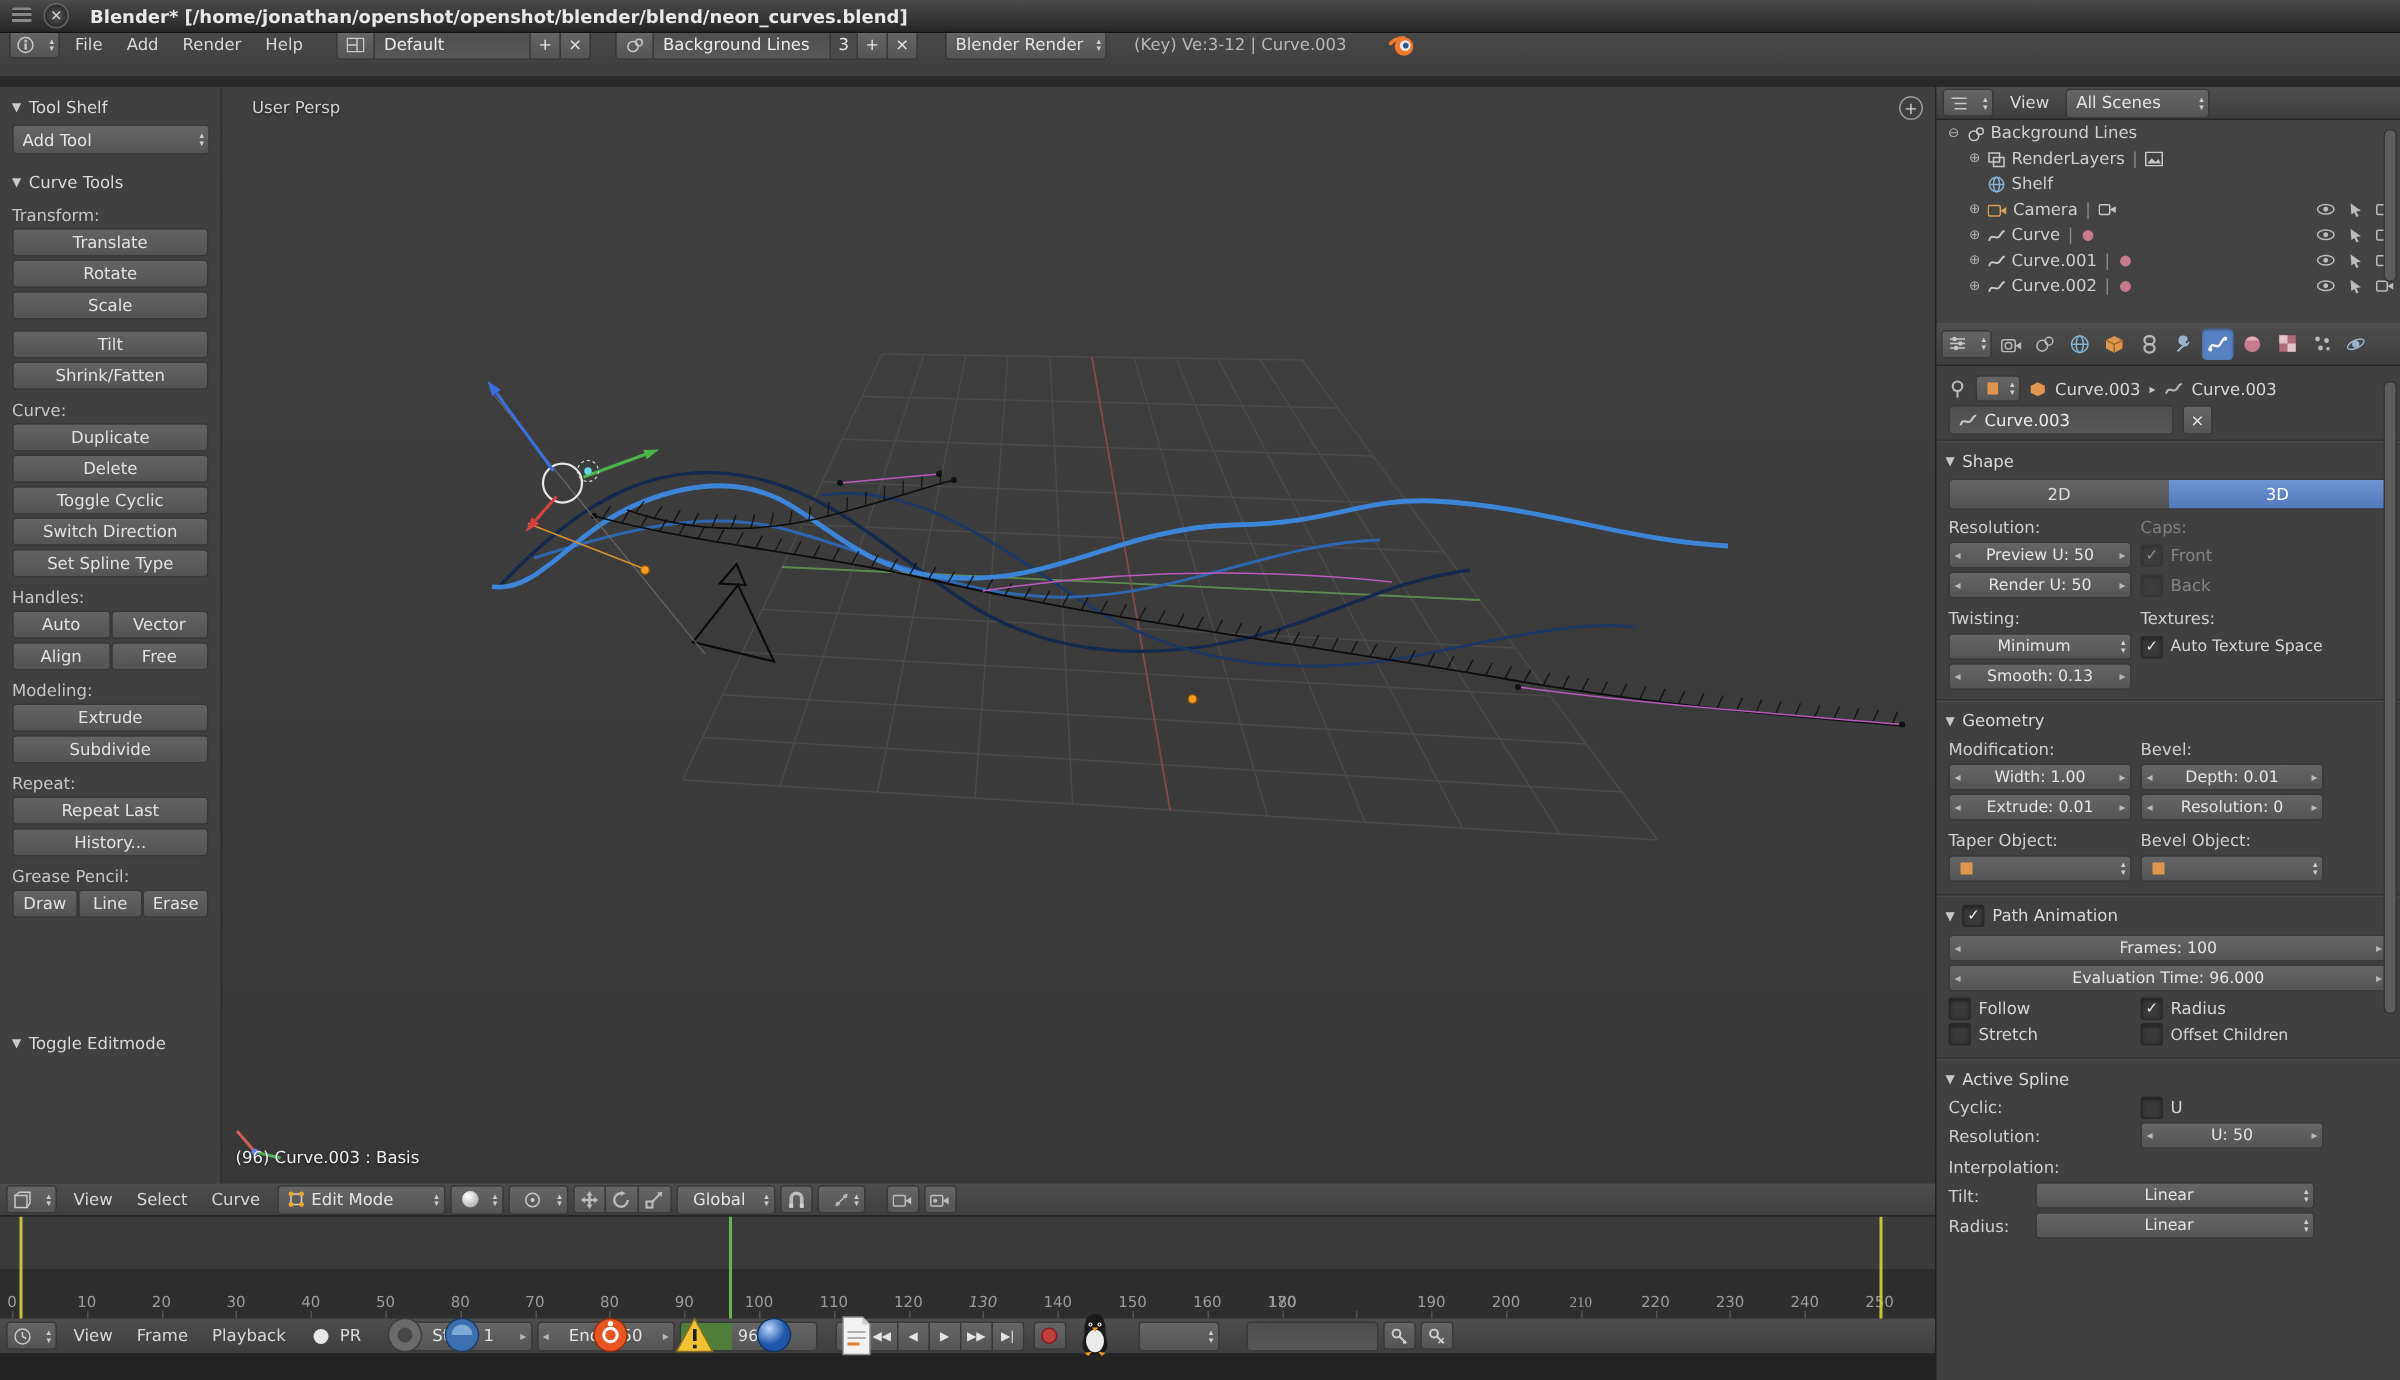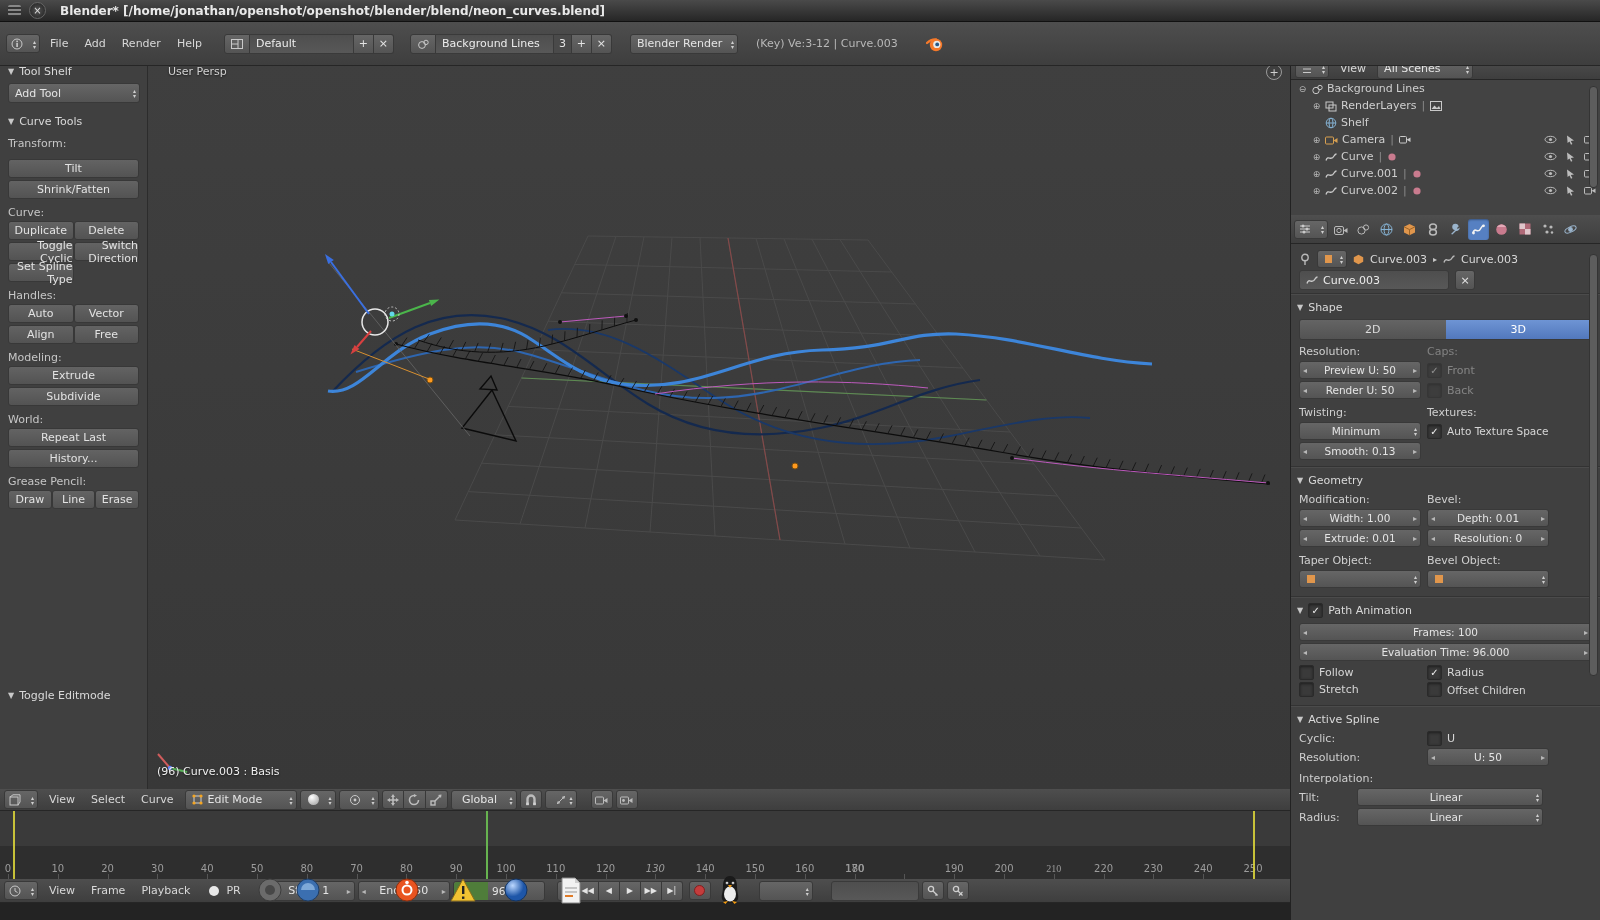--- a/index.html
+++ b/index.html
@@ -33,21 +33,21 @@
   .chk{display:inline-flex;align-items:center;gap:5px;color:#d6d6d6}
   .box{width:13px;height:13px;background:#3a3a3a;border:1px solid #2a2a2a;border-radius:2px;box-shadow:inset 0 1px 3px rgba(0,0,0,.5);
        display:inline-flex;align-items:center;justify-content:center;font-size:10px;color:#f0f0f0;flex:none}
   .box .ck{visibility:hidden}
   .on .box .ck{visibility:visible}
   .dim{opacity:.45}
   .phdr{height:18px;display:flex;align-items:center;color:#d9d9d9;gap:5px;padding:0 6px}
   .tri{font-size:8px;color:#c8c8c8}
   .sep{height:1px;background:#333;border-bottom:1px solid #4b4b4b;margin:3px 0}
   
-  #info-header{position:absolute;left:0;top:22px;width:1600px;height:44px;padding:0 6px;gap:2px;z-index:20}
+  #info-header{position:absolute;left:0;top:8px;width:1600px;height:44px;padding:0 6px;gap:2px;z-index:20}
   
   #toolshelf{position:absolute;left:0;top:58px;width:148px;height:731px;background:#404040;border-right:1px solid #2c2c2c;
              box-sizing:border-box;padding:4px 8px;overflow:hidden;z-index:5}
   .tslabel{color:#c6c6c6;margin:7px 0 2px}
   .tsgrid{display:grid;gap:2px 0}
   .tsbtn{height:17px;background:linear-gradient(#636363,#535353);border:1px solid #383838;border-radius:3px;
          display:flex;align-items:center;justify-content:center;color:#e2e2e2;font-size:11px}
   
   #viewport{position:absolute;left:148px;top:58px;width:1142px;height:731px;background:linear-gradient(#3f3f3f,#383838);overflow:hidden}
   .vp-label{position:absolute;color:#d2d2d2;text-shadow:0 1px 2px rgba(0,0,0,.6)}
@@ -168,46 +168,51 @@
       <span class="tri">▼</span>
       <span>Tool Shelf</span>
     </div>
   <div class="b drop" style="width:132px;justify-content:flex-start;margin:3px 0">Add Tool</div>
   <div class="phdr" style="padding:0;margin-top:6px">
       <span class="tri">▼</span>
       <span>Curve Tools</span>
     </div>
   <div id="ts-groups">
       <div class="tslabel">Transform:</div>
+      <div class="tsgrid" style="grid-template-columns: repeat(1, 1fr);">
+        <div class="tsbtn">Translate</div>
+        <div class="tsbtn">Rotate</div>
+        <div class="tsbtn">Scale</div>
+      </div>
       <div style="height: 7px;"></div>
       <div class="tsgrid" style="grid-template-columns: repeat(1, 1fr);">
         <div class="tsbtn">Tilt</div>
         <div class="tsbtn">Shrink/Fatten</div>
       </div>
       <div class="tslabel">Curve:</div>
-      <div class="tsgrid" style="grid-template-columns: repeat(2, 1fr); text-align: right;">
+      <div class="tsgrid" style="grid-template-columns: repeat(1, 1fr);">
         <div class="tsbtn">Duplicate</div>
         <div class="tsbtn">Delete</div>
         <div class="tsbtn">Toggle Cyclic</div>
         <div class="tsbtn">Switch Direction</div>
         <div class="tsbtn">Set Spline Type</div>
       </div>
       <div class="tslabel">Handles:</div>
       <div class="tsgrid" style="grid-template-columns: repeat(2, 1fr);">
         <div class="tsbtn">Auto</div>
         <div class="tsbtn">Vector</div>
         <div class="tsbtn">Align</div>
         <div class="tsbtn">Free</div>
       </div>
       <div class="tslabel">Modeling:</div>
       <div class="tsgrid" style="grid-template-columns: repeat(1, 1fr);">
         <div class="tsbtn">Extrude</div>
         <div class="tsbtn">Subdivide</div>
       </div>
-      <div class="tslabel">World:</div>
+      <div class="tslabel">Repeat:</div>
       <div class="tsgrid" style="grid-template-columns: repeat(1, 1fr);">
         <div class="tsbtn">Repeat Last</div>
         <div class="tsbtn">History...</div>
       </div>
       <div class="tslabel">Grease Pencil:</div>
       <div class="tsgrid" style="grid-template-columns: repeat(3, 1fr);">
         <div class="tsbtn">Draw</div>
         <div class="tsbtn">Line</div>
         <div class="tsbtn">Erase</div>
       </div>

